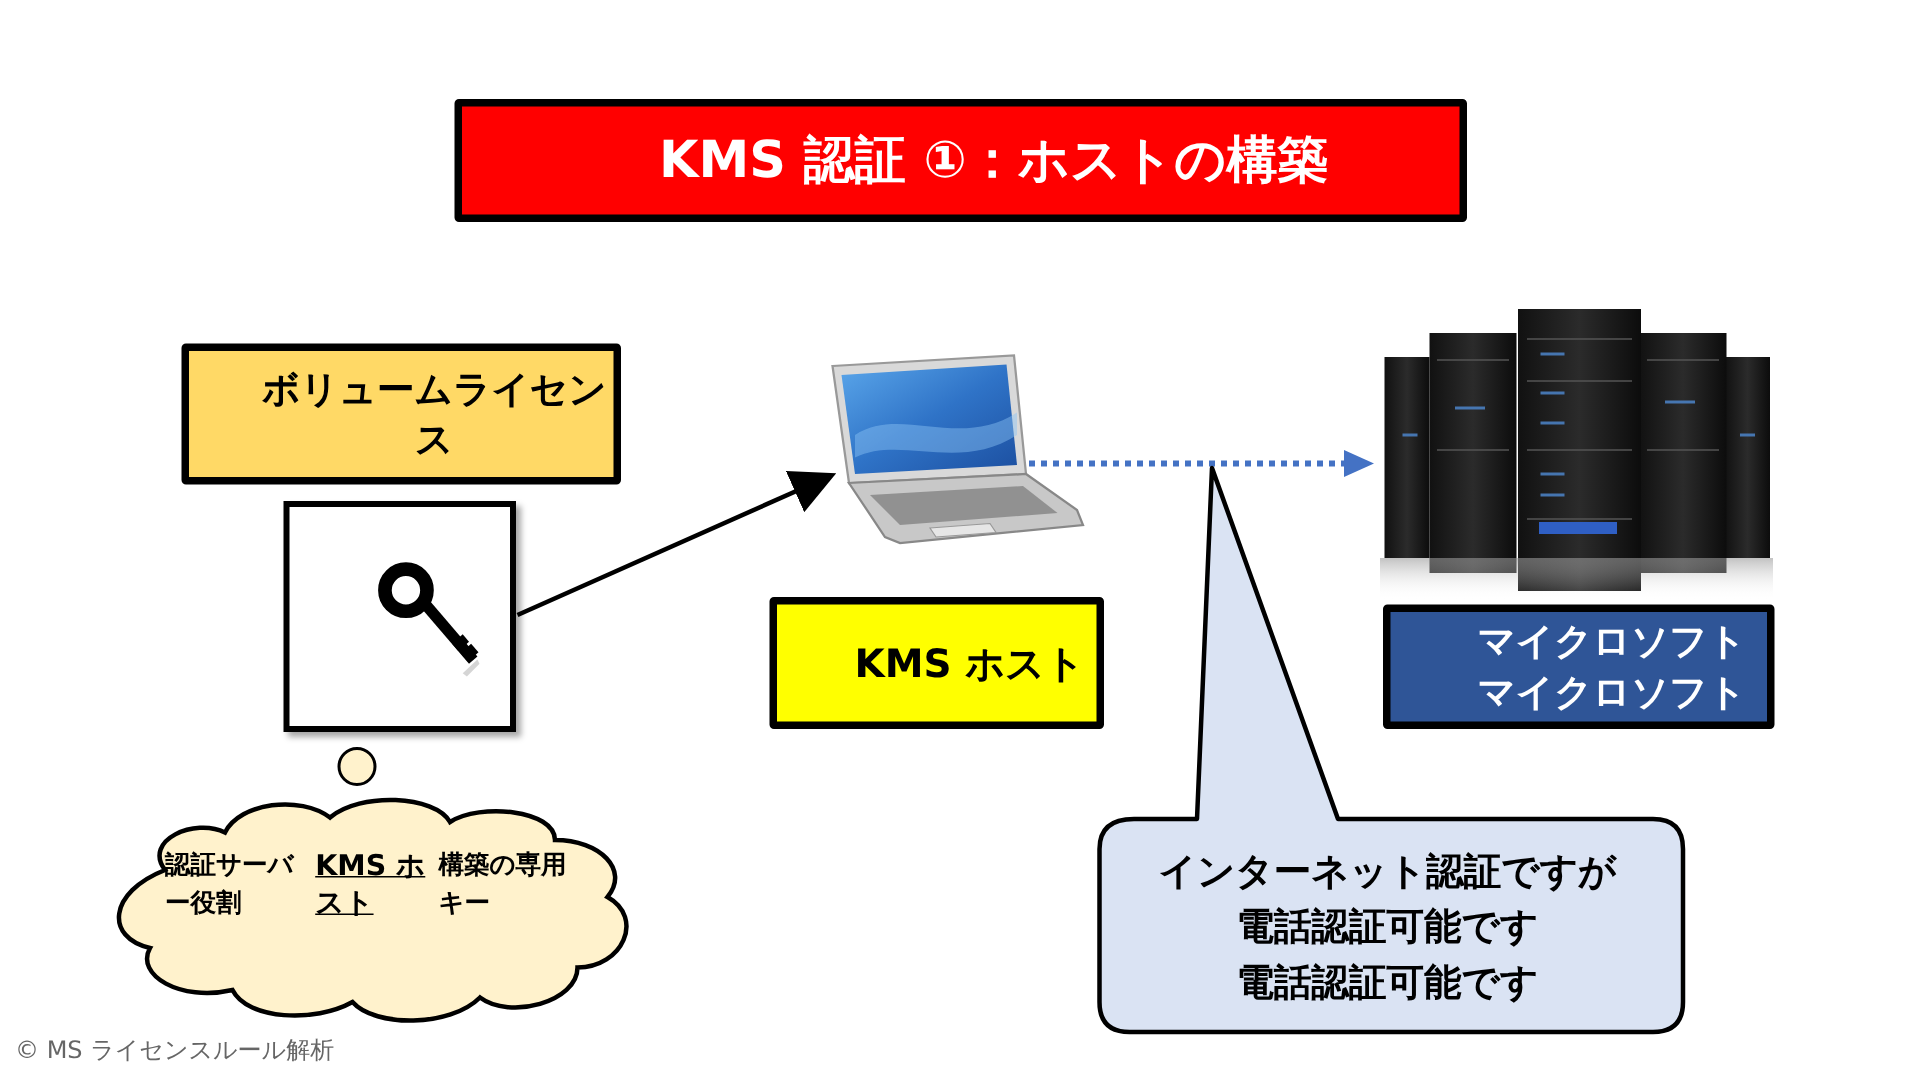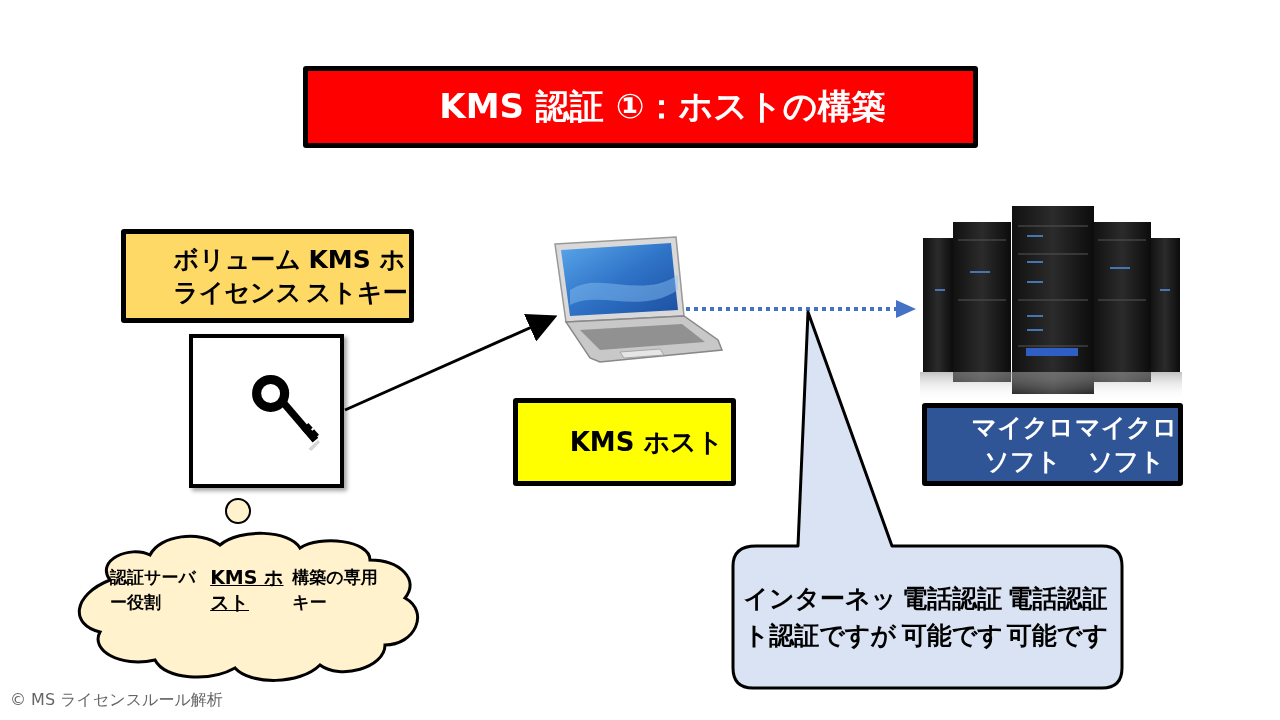--- a/index.html
+++ b/index.html
@@ -9,24 +9,24 @@
          align-items:center; justify-content:center; text-align:center; font-weight:bold;padding-left:44px; }
   #title-box { left:303px; top:66px; width:675px; height:82px; background:#ff0000; color:#fff;
                font-size:34px; border-radius:3px; }
   #volume-box { left:121px; top:229px; width:293px; height:94px; background:#ffd966; color:#000;
                 font-size:25px; line-height:33px; flex-direction:row; border-radius:3px; }
   #key-card { left:189px; top:334px; width:155px; height:154px; background:#fff; border:4px solid #000;
               box-shadow:3px 3px 4px rgba(0,0,0,0.35); }
   #kms-host-box { left:513px; top:398px; width:223px; height:88px; background:#ffff00; color:#000;
                   font-size:26px; border-radius:3px; }
   #ms-server-box { left:922px; top:403px; width:261px; height:83px; background:#2f5597; color:#fff;
-                   font-size:25px; line-height:34px; flex-direction:row; border-radius:3px; }
+                   font-size:25px; line-height:34px; flex-direction:column; border-radius:3px; }
   .line { display:block; }
   #callout-text { position:absolute; left:740px; top:553px; width:370px; height:128px; display:flex;
-                  flex-direction:row; justify-content:center; align-items:center; font-weight:bold;
+                  flex-direction:column; justify-content:center; align-items:center; font-weight:bold;
                   font-size:25px; line-height:37px; color:#000; text-align:center; }
   #cloud-text { position:absolute; left:110px; top:565px; width:270px; display:flex; flex-direction:row;
                 align-items:center; font-weight:bold; font-size:17px; line-height:25px; color:#000; }
   #cloud-text .underlined { text-decoration:underline; font-size:19px; }
   #footer { position:absolute; left:10px; top:690px; font-size:16px; color:#666; font-family:"DejaVu Sans", sans-serif; }
   svg.layer { position:absolute; left:0; top:0; }
 </style>
 </head>
 <body>
 
@@ -108,21 +108,20 @@
     <rect x="920" y="372" width="262" height="28" fill="url(#reflect-grad)"></rect>
   </g>
 </svg>
 
 <div id="title-box" class="box">
   <span>KMS 認証 ①：ホストの構築</span>
 </div>
 
 <div id="volume-box" class="box">
   <span class="line">ボリュームライセンス</span>
-  <span class="line">KMS ホストキー</span>
 </div>
 
 <div id="key-card" class="box" style="border-radius:0;">
   <svg width="147" height="146" viewBox="0 0 147 146">
     <circle cx="48" cy="48" r="20" fill="none" stroke="#000" stroke-width="13"></circle>
     <path d="M60,62 L108,118 L116,111 L68,55 z" fill="#000"></path>
     <path d="M92,99 L102,90 L108,97 L98,106 z" fill="#000"></path>
     <path d="M100,108 L110,99 L117,107 L107,116 z" fill="#000"></path>
     <path d="M96,110 L104,126 L114,120 L106,104 z" fill="#000" opacity="0"></path>
     <path d="M102,127 L116,114 L118,118 L106,130 z" fill="#888" opacity="0.35"></path>

